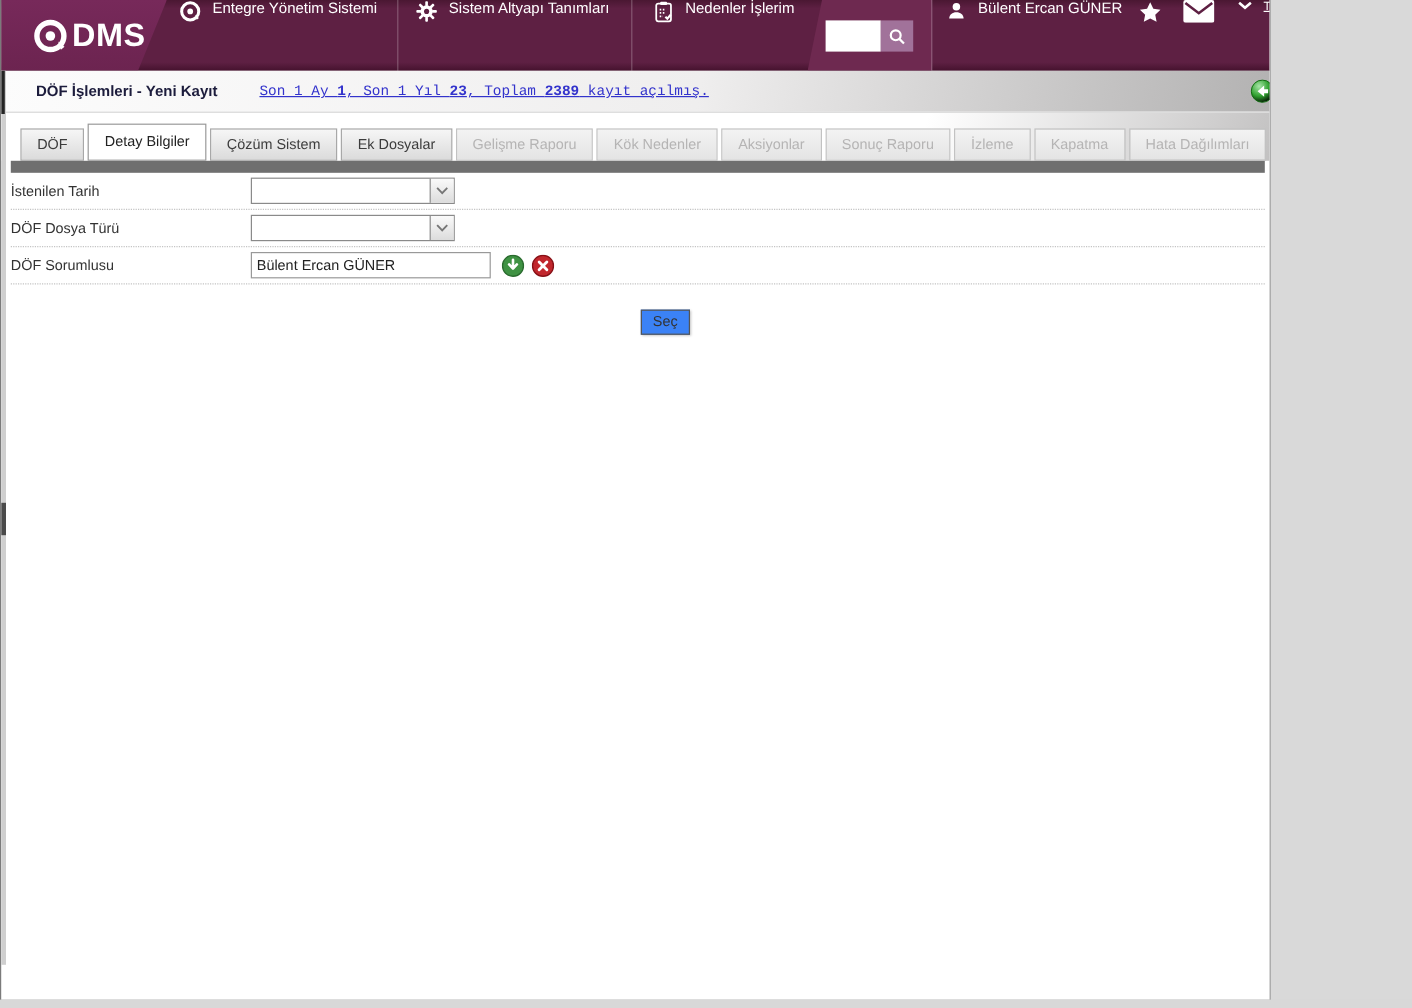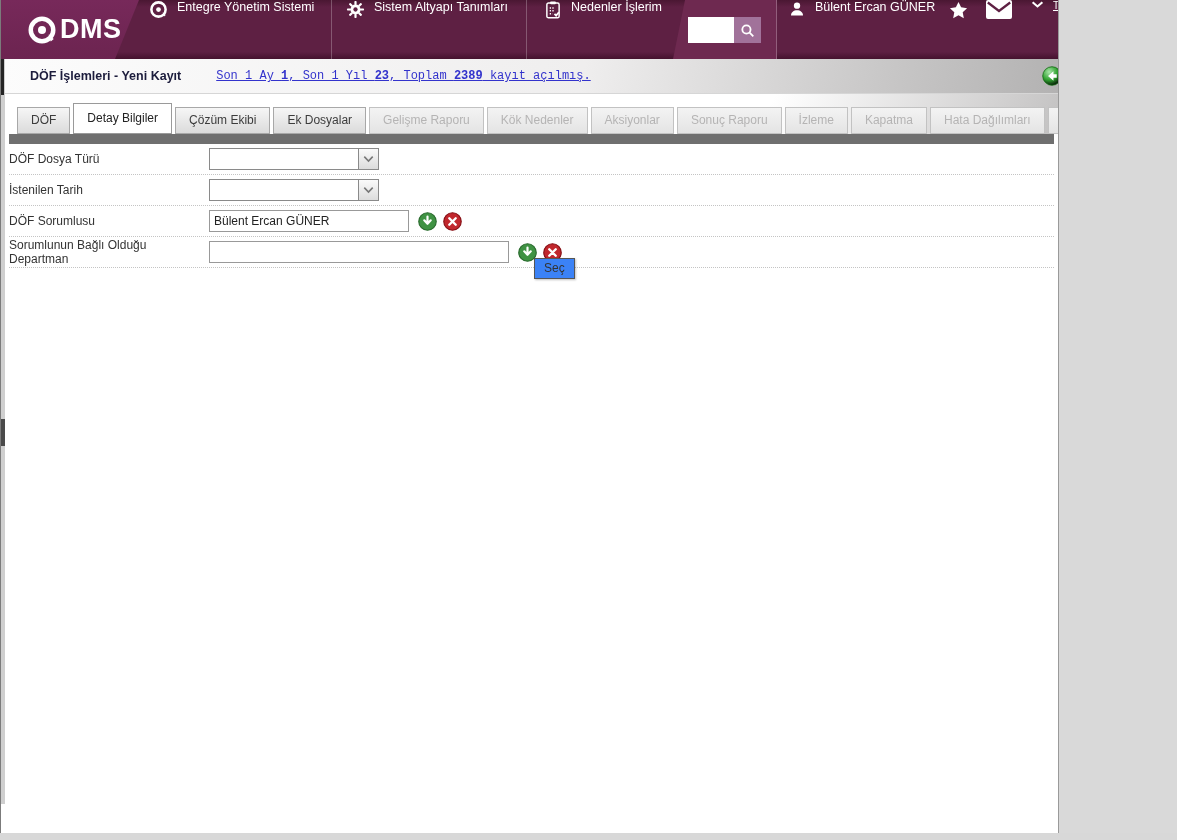--- a/index.html
+++ b/index.html
@@ -247,94 +247,78 @@
 
   <span class="t-icon icon-save">
     <svg width="24" height="25" viewBox="0 0 20 21">
       <use href="#fdisk"></use>
     </svg>
   </span>
 
   <div class="tab-strip">
     <div class="tab">DÖF</div>
     <div class="tab active">Detay Bilgiler</div>
-    <div class="tab">Çözüm Ekibi</div>
+    <div class="tab">Çözüm Sistem</div>
     <div class="tab">Ek Dosyalar</div>
     <div class="tab disabled">Gelişme Raporu</div>
     <div class="tab disabled">Kök Nedenler</div>
     <div class="tab disabled">Aksiyonlar</div>
     <div class="tab disabled">Sonuç Raporu</div>
     <div class="tab disabled">İzleme</div>
     <div class="tab disabled">Kapatma</div>
     <div class="tab disabled">Hata Dağılımları</div>
     <div class="tab disabled">G8D</div>
     <div class="tab disabled">Dosyalar</div>
 
   </div>
   <div class="tab-underbar"></div>
 
   <div class="form">
 
     <div class="frow">
+      <span class="flabel">İstenilen Tarih</span>
+      <div class="fselect">
+        <span class="sel-value"></span>
+        <span class="sel-btn">
+          <svg width="11" height="8" viewBox="0 0 12 8" fill="none" stroke="#777" stroke-width="1.7">
+            <path d="M1.4 1.4L6 6.2l4.6-4.8"></path>
+          </svg>
+        </span>
+      </div>
+    </div>
+
+    <div class="frow">
       <span class="flabel">DÖF Dosya Türü</span>
       <div class="fselect">
         <span class="sel-value"></span>
         <span class="sel-btn">
           <svg width="11" height="8" viewBox="0 0 12 8" fill="none" stroke="#777" stroke-width="1.7">
             <path d="M1.4 1.4L6 6.2l4.6-4.8"></path>
           </svg>
         </span>
       </div>
     </div>
 
     <div class="frow">
-      <span class="flabel">İstenilen Tarih</span>
-      <div class="fselect">
-        <span class="sel-value"></span>
-        <span class="sel-btn">
-          <svg width="11" height="8" viewBox="0 0 12 8" fill="none" stroke="#777" stroke-width="1.7">
-            <path d="M1.4 1.4L6 6.2l4.6-4.8"></path>
-          </svg>
-        </span>
-      </div>
-    </div>
-
-    <div class="frow">
       <span class="flabel">DÖF Sorumlusu</span>
       <input class="ftext w200" type="text" value="Bülent Ercan GÜNER" style="">
       <span class="cicon">
         <svg width="19" height="19" viewBox="0 0 20 20">
           <circle cx="10" cy="10" r="9.2" fill="#3f9243" stroke="#2a6b2e" stroke-width="1.2"></circle>
           <path d="M10 4.8v6.6M6.6 8.8l3.4 3.6 3.4-3.6" fill="none" stroke="#fff" stroke-width="2.3" stroke-linecap="round" stroke-linejoin="round"></path>
         </svg>
       </span>
       <span class="cicon">
         <svg width="19" height="19" viewBox="0 0 20 20">
           <circle cx="10" cy="10" r="9.2" fill="#c1272d" stroke="#871016" stroke-width="1.2"></circle>
           <path d="M6.6 6.6l6.8 6.8M13.4 6.6l-6.8 6.8" stroke="#fff" stroke-width="2.5" stroke-linecap="round"></path>
         </svg>
       </span>
     </div>
 
-    <div class="frow">
-      <span class="flabel">Sorumlunun Bağlı Olduğu Departman</span>
-      <input class="ftext w300" type="text" value="" style="">
-      <span class="cicon">
-        <svg width="19" height="19" viewBox="0 0 20 20">
-          <circle cx="10" cy="10" r="9.2" fill="#3f9243" stroke="#2a6b2e" stroke-width="1.2"></circle>
-          <path d="M10 4.8v6.6M6.6 8.8l3.4 3.6 3.4-3.6" fill="none" stroke="#fff" stroke-width="2.3" stroke-linecap="round" stroke-linejoin="round"></path>
-        </svg>
-      </span>
-      <span class="cicon">
-        <svg width="19" height="19" viewBox="0 0 20 20">
-          <circle cx="10" cy="10" r="9.2" fill="#c1272d" stroke="#871016" stroke-width="1.2"></circle>
-          <path d="M6.6 6.6l6.8 6.8M13.4 6.6l-6.8 6.8" stroke="#fff" stroke-width="2.5" stroke-linecap="round"></path>
-        </svg>
-      </span>
-    </div>
 
     <div class="sec-tip">Seç</div>
   </div>
 
   <div class="edge-strip">
     <div class="edge-dark-top"></div>
     <div class="edge-handle"></div>
   </div>
 
 </div>

